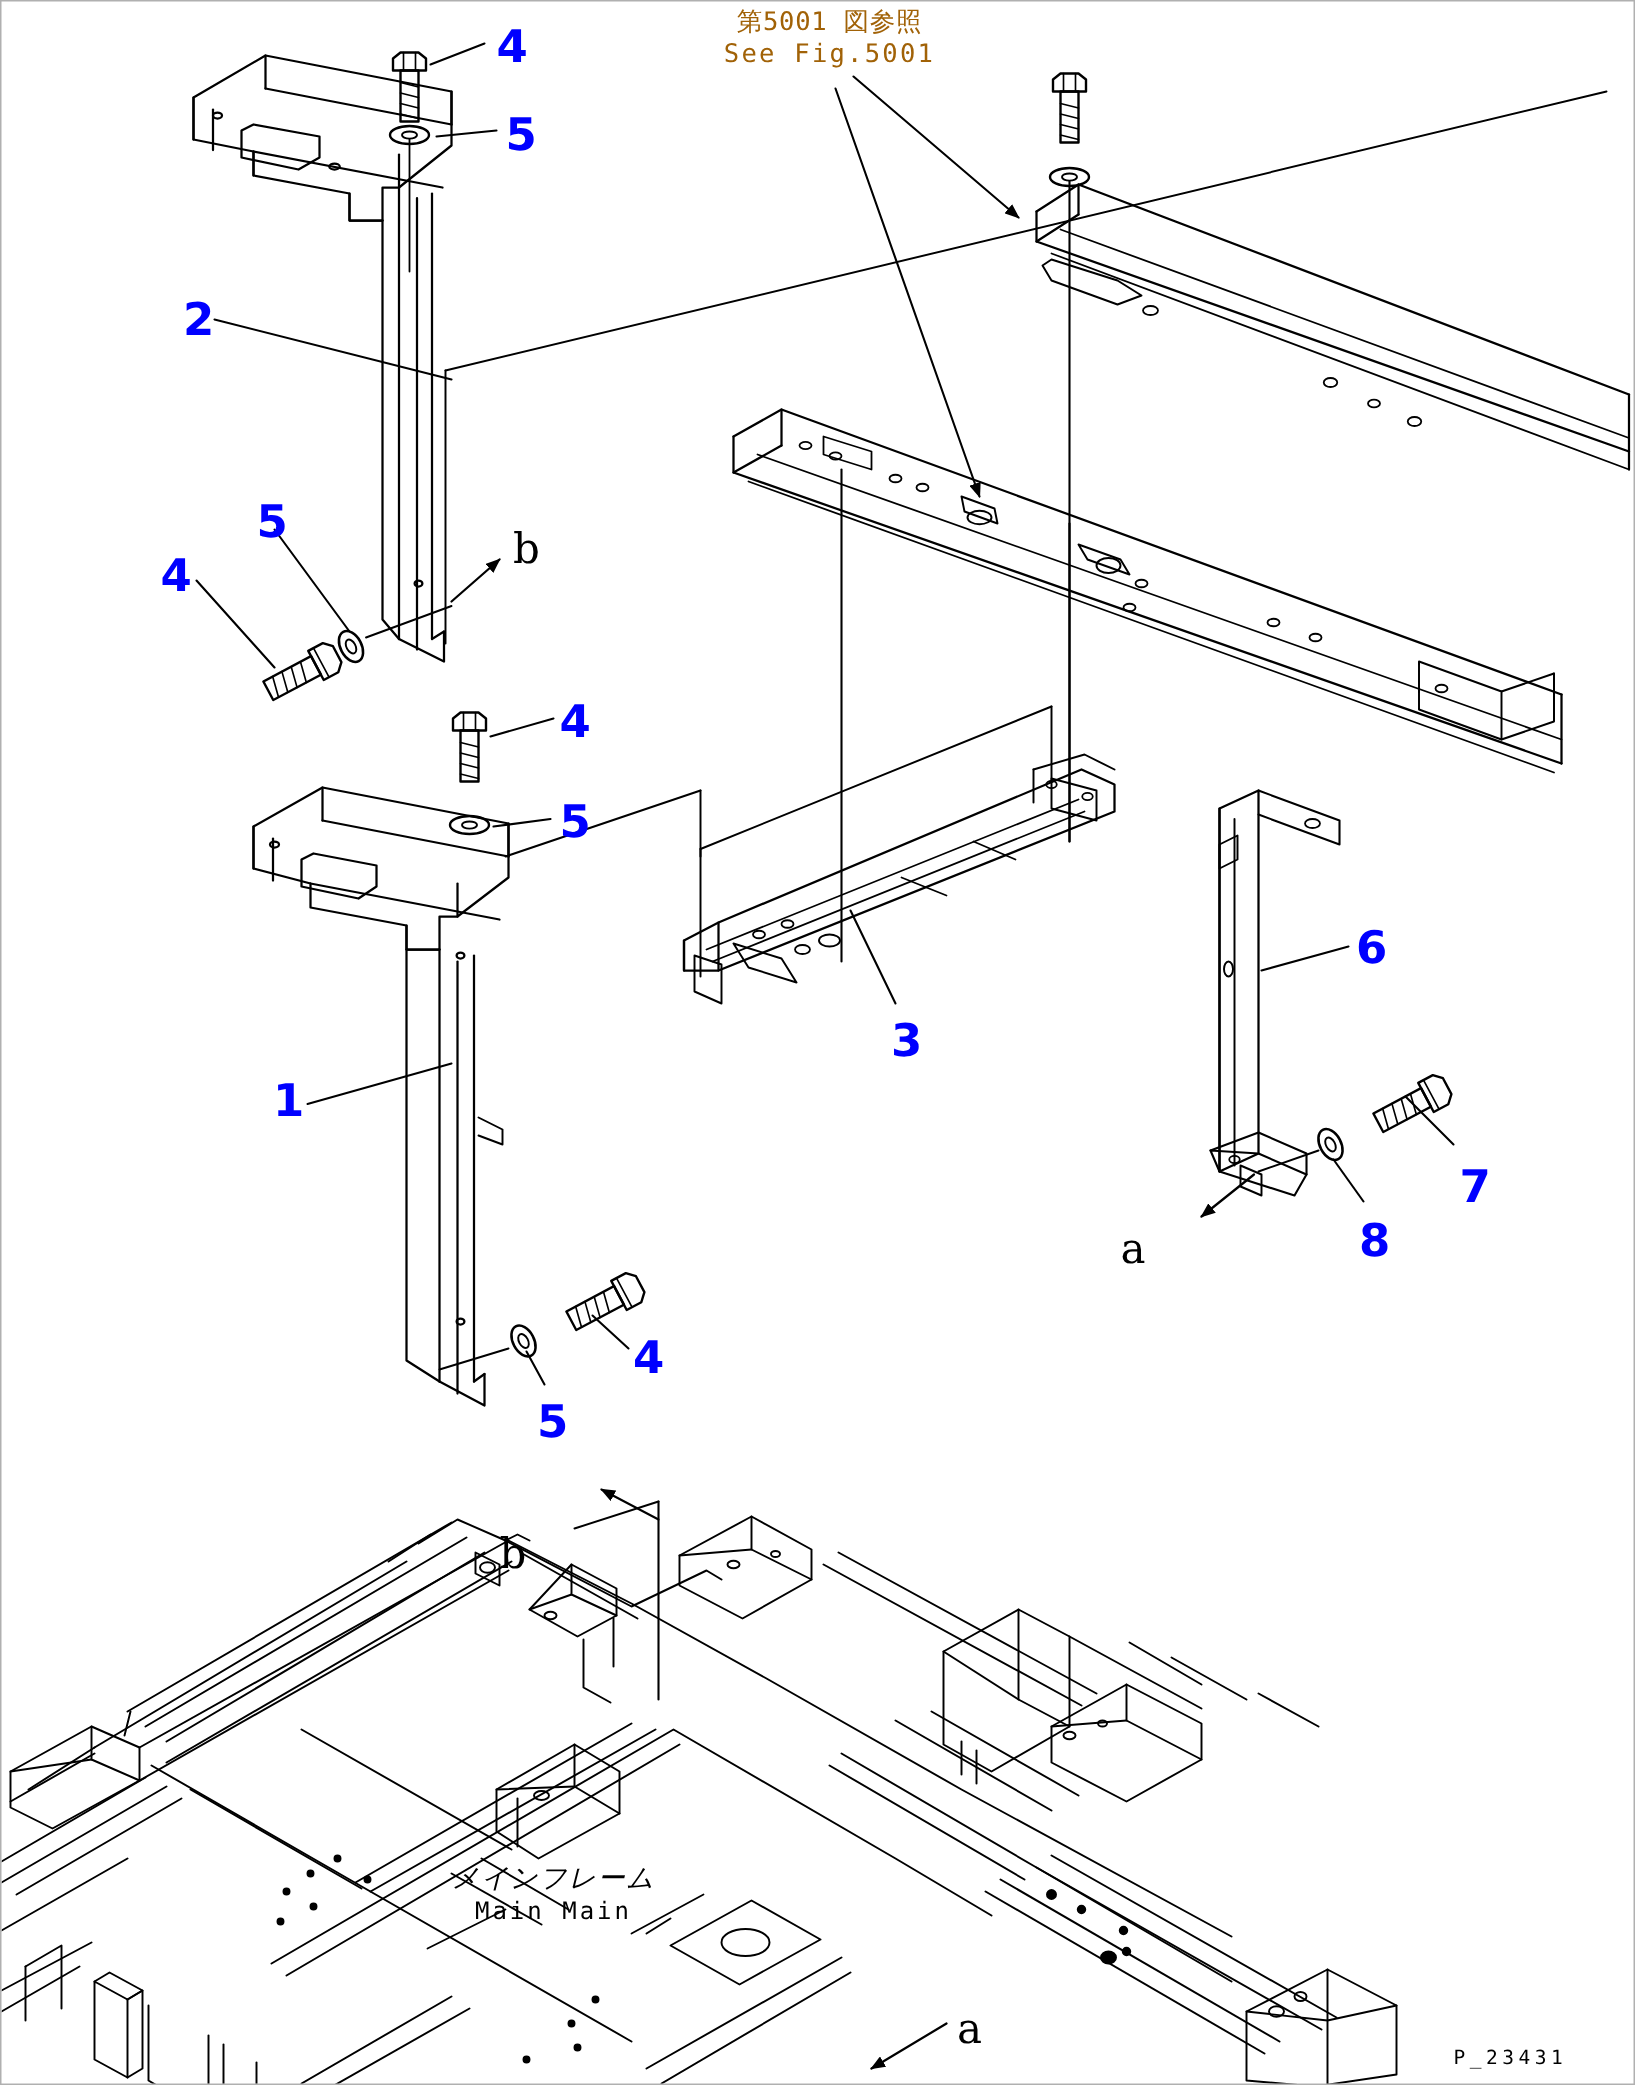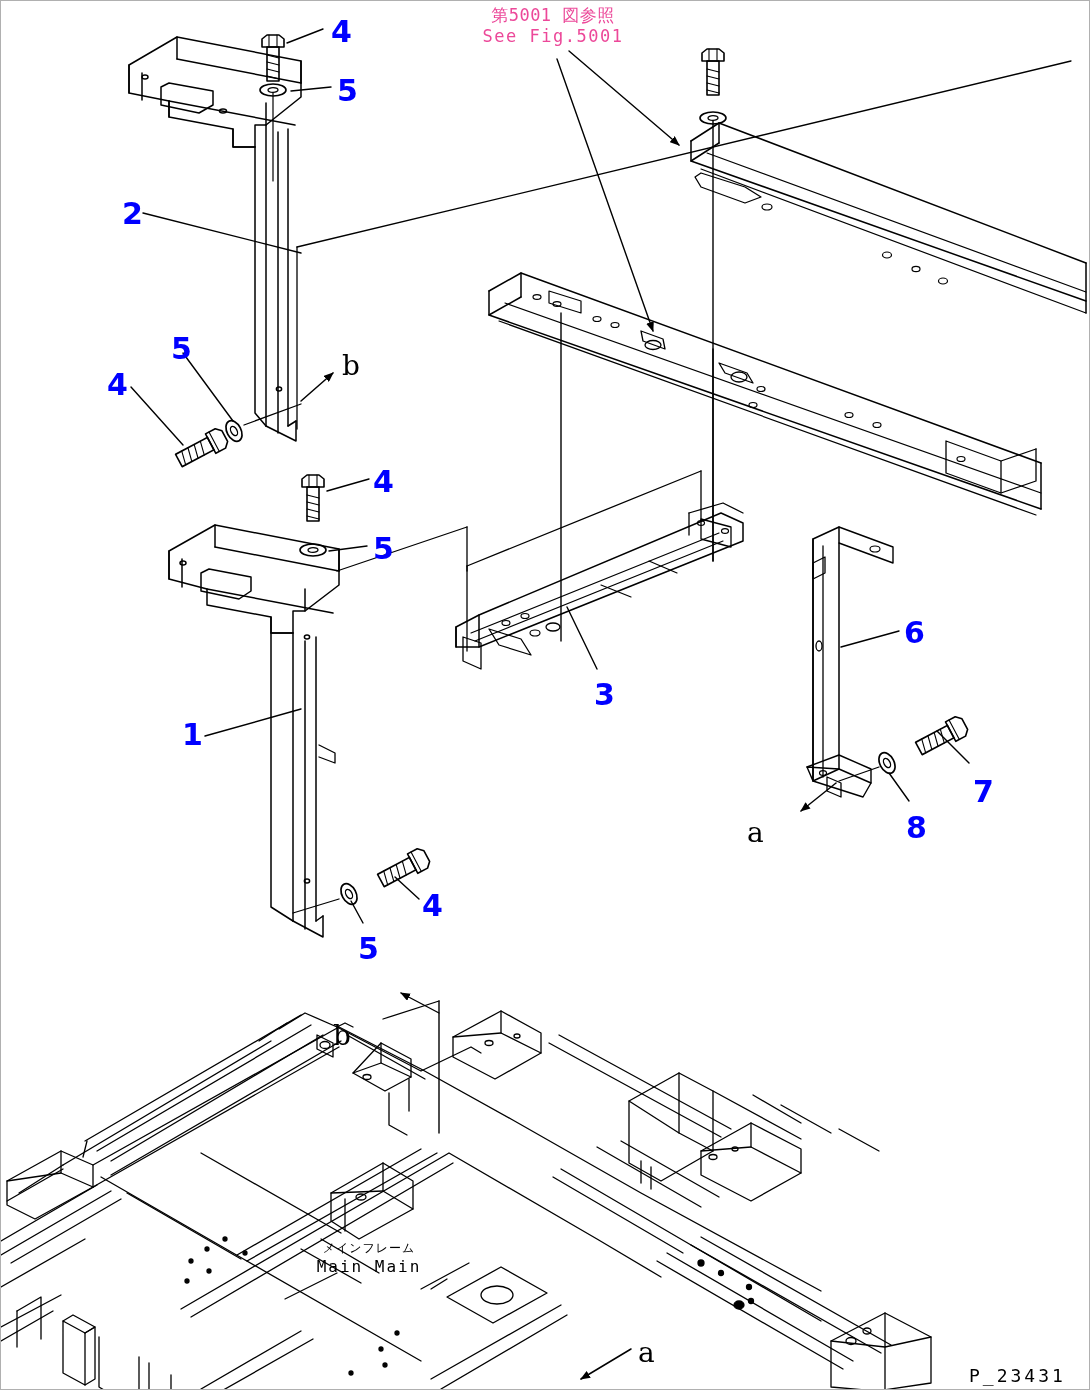--- a/index.html
+++ b/index.html
@@ -41,47 +41,47 @@
     position: absolute;
     color: #000000;
     font-family: "DejaVu Serif", serif;
     font-size: 28px;
     line-height: 1;
     white-space: nowrap;
     user-select: none;
   }
   .refnote {
     position: absolute;
-    color: #ec4899;
+    color: #a16207;
     font-family: "DejaVu Sans Mono", monospace;
     font-size: 17px;
     line-height: 1.25;
     letter-spacing: 1.5px;
     white-space: nowrap;
     text-align: center;
     user-select: none;
   }
   .refnote .jp { letter-spacing: 0.5px; }
   .framelabel {
     position: absolute;
     color: #000000;
     font-family: "DejaVu Sans Mono", monospace;
     font-size: 16px;
     line-height: 1.3;
     letter-spacing: 2px;
     white-space: nowrap;
     text-align: center;
     user-select: none;
   }
-  .framelabel .jp { font-size: 12px; letter-spacing: 1px; }
+  .framelabel .jp { font-size: 18px; letter-spacing: 1px; font-style: italic; }
   .drawno {
     position: absolute;
     color: #000000;
     font-family: "DejaVu Sans Mono", monospace;
-    font-size: 18px;
+    font-size: 13px;
     letter-spacing: 3px;
     white-space: nowrap;
     user-select: none;
   }
 </style>
 </head>
 <body>
 
 <div id="page">
 

